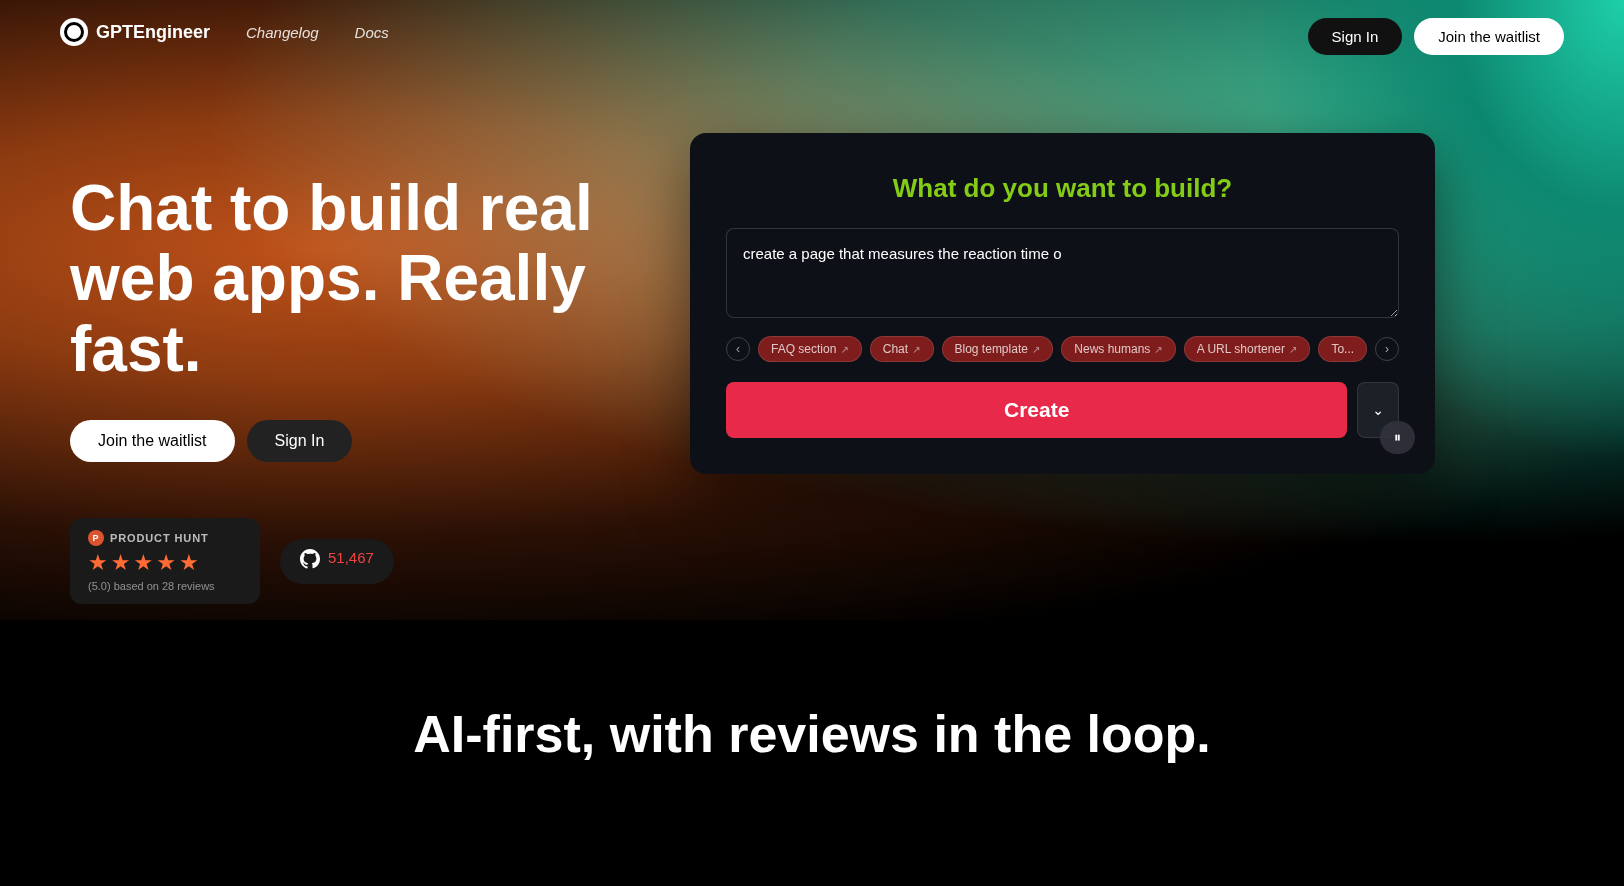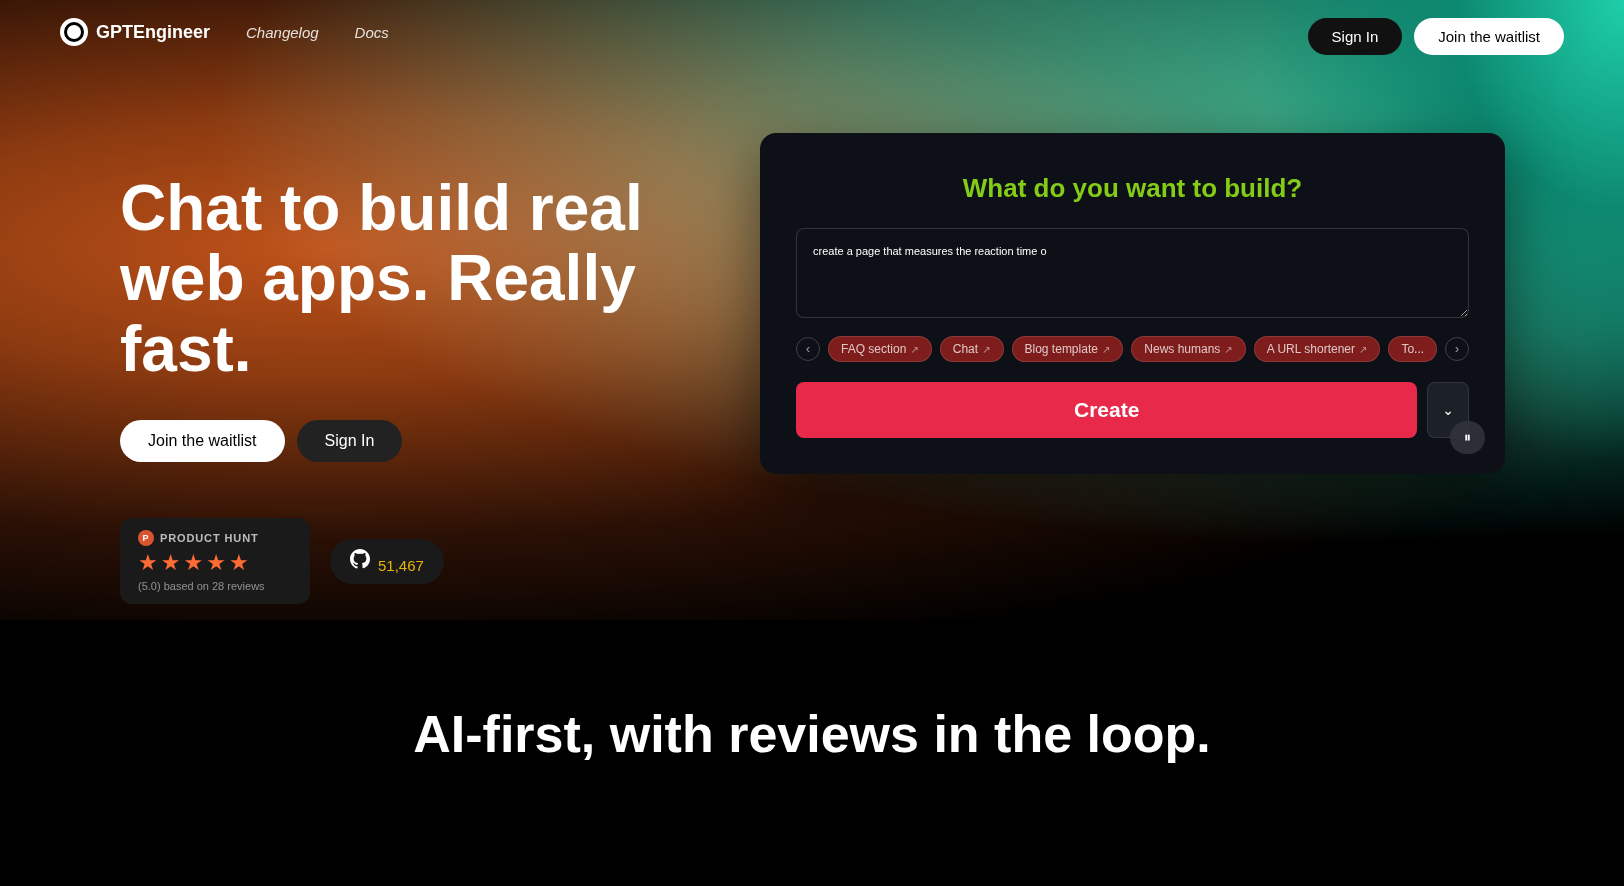--- a/index.html
+++ b/index.html
@@ -105,22 +105,22 @@
       font-weight: 500;
       cursor: pointer;
     }
 
     
     .hero {
       position: relative;
       z-index: 5;
       display: flex;
       align-items: flex-start;
-      padding: 60px 80px 0 120px;
-      gap: 80px;
+      padding: 60px 80px 0 70px;
+      gap: 60px;
     }
 
     .hero-left {
       flex: 0 0 auto;
       max-width: 560px;
       padding-top: 40px;
     }
 
     .hero-title {
       color: #fff;
@@ -212,23 +212,23 @@
     .ph-sub {
       color: rgba(255,255,255,0.5);
       font-size: 11px;
     }
 
     .github-badge {
       background: #1a1a1a;
       border-radius: 999px;
       padding: 10px 20px;
       display: flex;
-      align-items: flex-end;
+      align-items: flex-start;
       gap: 8px;
-      color: #eab308;
+      color: #ef4444;
       font-size: 15px;
       font-weight: 500;
       cursor: pointer;
       border: none;
     }
 
     .github-icon {
       font-size: 18px;
     }
 
@@ -249,21 +249,21 @@
       text-align: center;
       margin-bottom: 24px;
     }
 
     .demo-textarea {
       width: 100%;
       background: #0d1117;
       border: 1px solid rgba(255,255,255,0.15);
       border-radius: 8px;
       color: #fff;
-      font-size: 11px;
+      font-size: 15px;
       padding: 16px;
       resize: vertical;
       min-height: 90px;
       outline: none;
       font-family: inherit;
     }
 
     .demo-textarea::placeholder {
       color: rgba(255,255,255,0.4);
     }

